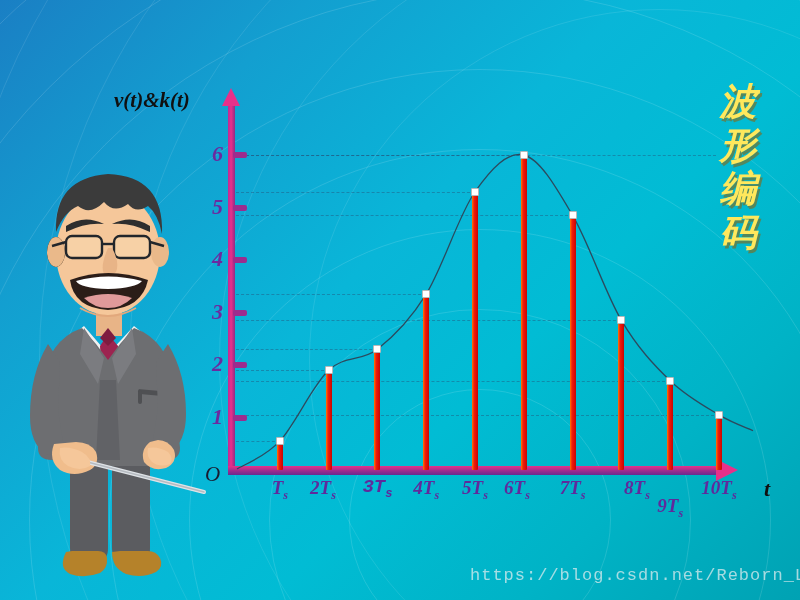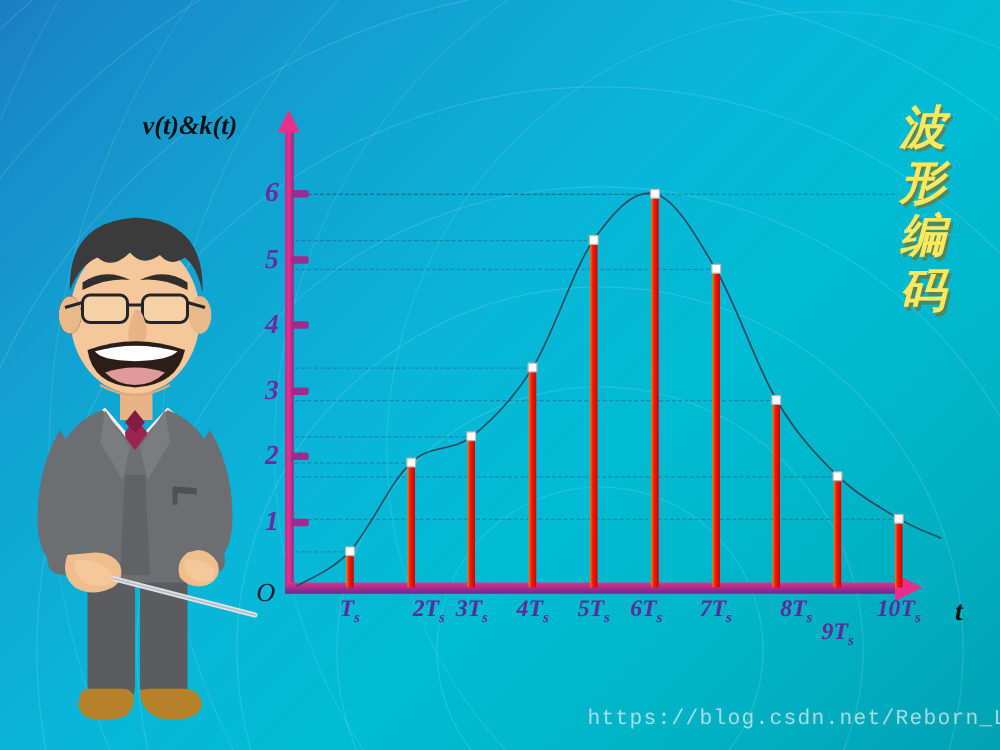--- a/index.html
+++ b/index.html
@@ -239,23 +239,23 @@
         <div class="ylabel" style="top: 248px;">4</div>
         <div class="ytick" style="top: 204.5px;"></div>
         <div class="ylabel" style="top: 195.5px;">5</div>
         <div class="ytick" style="top: 152px;"></div>
         <div class="ylabel" style="top: 143px;">6</div>
       </div>
     <div id="xtick-layer">
         <div class="xtick" style="left: 277.8px;"></div>
         <div class="xlabel" style="left: 249.8px; width: 60px;"><span>T</span><sub>s</sub></div>
         <div class="xtick" style="left: 326.6px;"></div>
-        <div class="xlabel" style="left: 313px; width: 60px;"><span>2T</span><sub>s</sub></div>
+        <div class="xlabel" style="left: 293px; width: 60px;"><span>2T</span><sub>s</sub></div>
         <div class="xtick" style="left: 375.4px;"></div>
-        <div class="xlabel" style="left: 347.4px; width: 60px;"><span>3T</span><sub>s</sub></div>
+        <div class="xlabel" style="left: 347.4px; width: 60px; font-family: Liberation Mono, monospace;"><span>3T</span><sub>s</sub></div>
         <div class="xtick" style="left: 424.2px;"></div>
         <div class="xlabel" style="left: 396.2px; width: 60px; text-align: center;"><span>4T</span><sub>s</sub></div>
         <div class="xtick" style="left: 473px;"></div>
         <div class="xlabel" style="left: 445px; width: 60px;"><span>5T</span><sub>s</sub></div>
         <div class="xtick" style="left: 521.8px;"></div>
         <div class="xlabel" style="left: 487px; width: 60px;"><span>6T</span><sub>s</sub></div>
         <div class="xtick" style="left: 570.6px;"></div>
         <div class="xlabel" style="left: 542.6px; width: 60px;"><span>7T</span><sub>s</sub></div>
         <div class="xtick" style="left: 619.4px;"></div>
         <div class="xlabel" style="left: 607px; width: 60px;"><span>8T</span><sub>s</sub></div>

